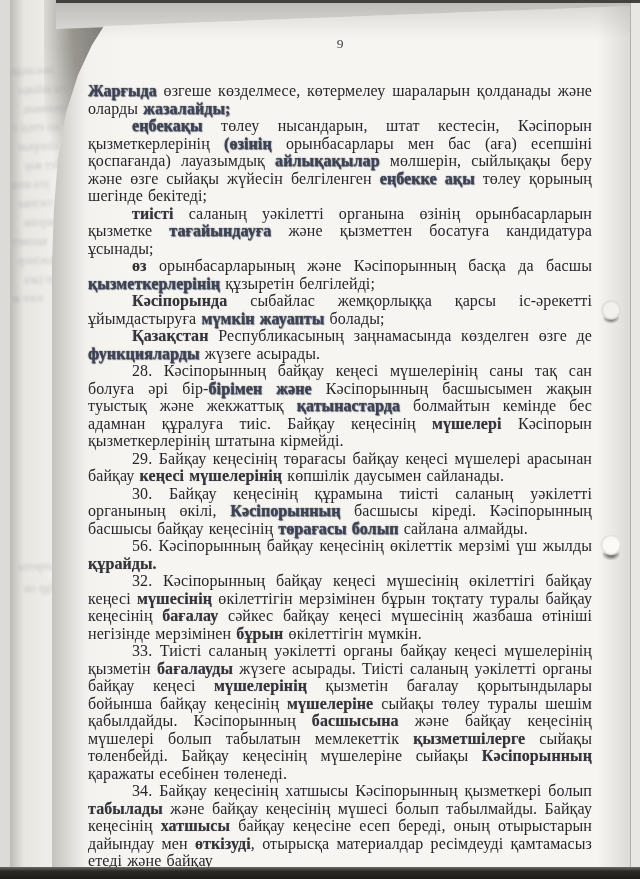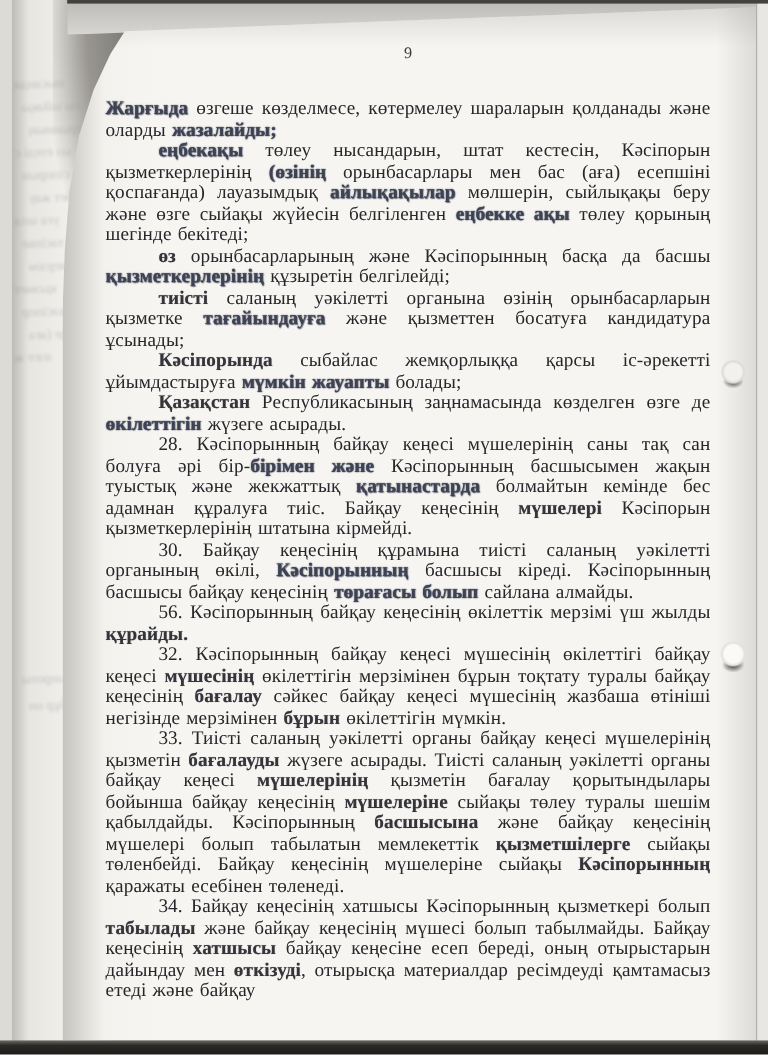--- a/index.html
+++ b/index.html
@@ -134,25 +134,26 @@
 
   <div class="corner-shadow"></div>
   <div class="top-wedge"></div>
 
   <div class="page">
     <div class="page-inner">
       <div class="page-number">9</div>
       <div class="body-text" id="paragraphs">
           <p class="para no-indent"><span class="sh">Жарғыда</span><span> өзгеше көзделмесе, көтермелеу шараларын қолданады және оларды </span><span class="sh">жазалайды;</span></p>
           <p class="para"><span class="sh">еңбекақы</span><span> төлеу нысандарын, штат кестесін, Кәсіпорын қызметкерлерінің </span><span class="sh">(өзінің</span><span> орынбасарлары мен бас (аға) есепшіні қоспағанда) лауазымдық </span><span class="sh">айлықақылар</span><span> мөлшерін, сыйлықақы беру және өзге сыйақы жүйесін белгіленген </span><span class="sh">еңбекке ақы</span><span> төлеу қорының шегінде бекітеді;</span></p>
+          <p class="para"><span class="sl">тиісті</span><span> саланың уәкілетті органына өзінің орынбасарларын қызметке </span><span class="sh">тағайындауға</span><span> және қызметтен босатуға кандидатура ұсынады;</span></p>
           <p class="para"><span class="sl">өз</span><span> орынбасарларының және Кәсіпорынның басқа да басшы </span><span class="sh">қызметкерлерінің</span><span> құзыретін белгілейді;</span></p>
-          <p class="para"><span class="sl">тиісті</span><span> саланың уәкілетті органына өзінің орынбасарларын қызметке </span><span class="sh">тағайындауға</span><span> және қызметтен босатуға кандидатура ұсынады;</span></p>
           <p class="para"><span class="sl">Кәсіпорында</span><span> сыбайлас жемқорлыққа қарсы іс-әрекетті ұйымдастыруға </span><span class="sh">мүмкін жауапты</span><span> болады;</span></p>
-          <p class="para"><span class="sl">Қазақстан</span><span> Республикасының заңнамасында көзделген өзге де </span><span class="sh">өкілеттігін</span><span> жүзеге асырады.</span></p>
+          <p class="para"><span class="sl">Қазақстан</span><span> Республикасының заңнамасында көзделген өзге де </span><span class="sh">функцияларды</span><span> жүзеге асырады.</span></p>
           <p class="para"><span>28. Кәсіпорынның байқау кеңесі мүшелерінің саны тақ сан болуға әрі бір-</span><span class="sh">бірімен және</span><span> Кәсіпорынның басшысымен жақын туыстық және жекжаттық </span><span class="sh">қатынастарда</span><span> болмайтын кемінде бес адамнан құралуға тиіс. Байқау кеңесінің </span><span class="sl">мүшелері</span><span> Кәсіпорын қызметкерлерінің штатына кірмейді.</span></p>
+          <p class="para"><span>29. Байқау кеңесінің төрағасы байқау кеңесі мүшелері арасынан байқау </span><span class="sl">кеңесі мүшелерінің</span><span> көпшілік даусымен сайланады.</span></p>
           <p class="para"><span>30. Байқау кеңесінің құрамына тиісті саланың уәкілетті органының өкілі, </span><span class="sh">Кәсіпорынның</span><span> басшысы кіреді. Кәсіпорынның басшысы байқау кеңесінің </span><span class="sh">төрағасы болып</span><span> сайлана алмайды.</span></p>
           <p class="para"><span>56. Кәсіпорынның байқау кеңесінің өкілеттік мерзімі үш жылды </span><span class="sl">құрайды.</span></p>
           <p class="para"><span>32. Кәсіпорынның байқау кеңесі мүшесінің өкілеттігі байқау кеңесі </span><span class="sl">мүшесінің</span><span> өкілеттігін мерзімінен бұрын тоқтату туралы байқау кеңесінің </span><span class="sl">бағалау</span><span> сәйкес байқау кеңесі мүшесінің жазбаша өтініші негізінде мерзімінен </span><span class="sl">бұрын</span><span> өкілеттігін мүмкін.</span></p>
           <p class="para"><span>33. Тиісті саланың уәкілетті органы байқау кеңесі мүшелерінің қызметін </span><span class="sl">бағалауды</span><span> жүзеге асырады. Тиісті саланың уәкілетті органы  байқау кеңесі </span><span class="sl">мүшелерінің</span><span> қызметін бағалау қорытындылары бойынша байқау кеңесінің </span><span class="sl">мүшелеріне</span><span> сыйақы төлеу туралы шешім қабылдайды. Кәсіпорынның </span><span class="sl">басшысына</span><span> және байқау кеңесінің мүшелері болып табылатын мемлекеттік </span><span class="sl">қызметшілерге</span><span> сыйақы төленбейді. Байқау кеңесінің мүшелеріне сыйақы </span><span class="sl">Кәсіпорынның</span><span> қаражаты есебінен төленеді.</span></p>
           <p class="para"><span>34. Байқау кеңесінің хатшысы Кәсіпорынның қызметкері болып </span><span class="sl">табылады</span><span> және байқау кеңесінің мүшесі болып табылмайды. Байқау кеңесінің </span><span class="sl">хатшысы</span><span> байқау кеңесіне есеп береді, оның отырыстарын дайындау мен </span><span class="sl">өткізуді</span><span>, отырысқа материалдар ресімдеуді қамтамасыз етеді және байқау</span></p>
         </div>
     </div>
     <div class="hole hole-1"></div>
     <div class="hole hole-2"></div>
   </div>

